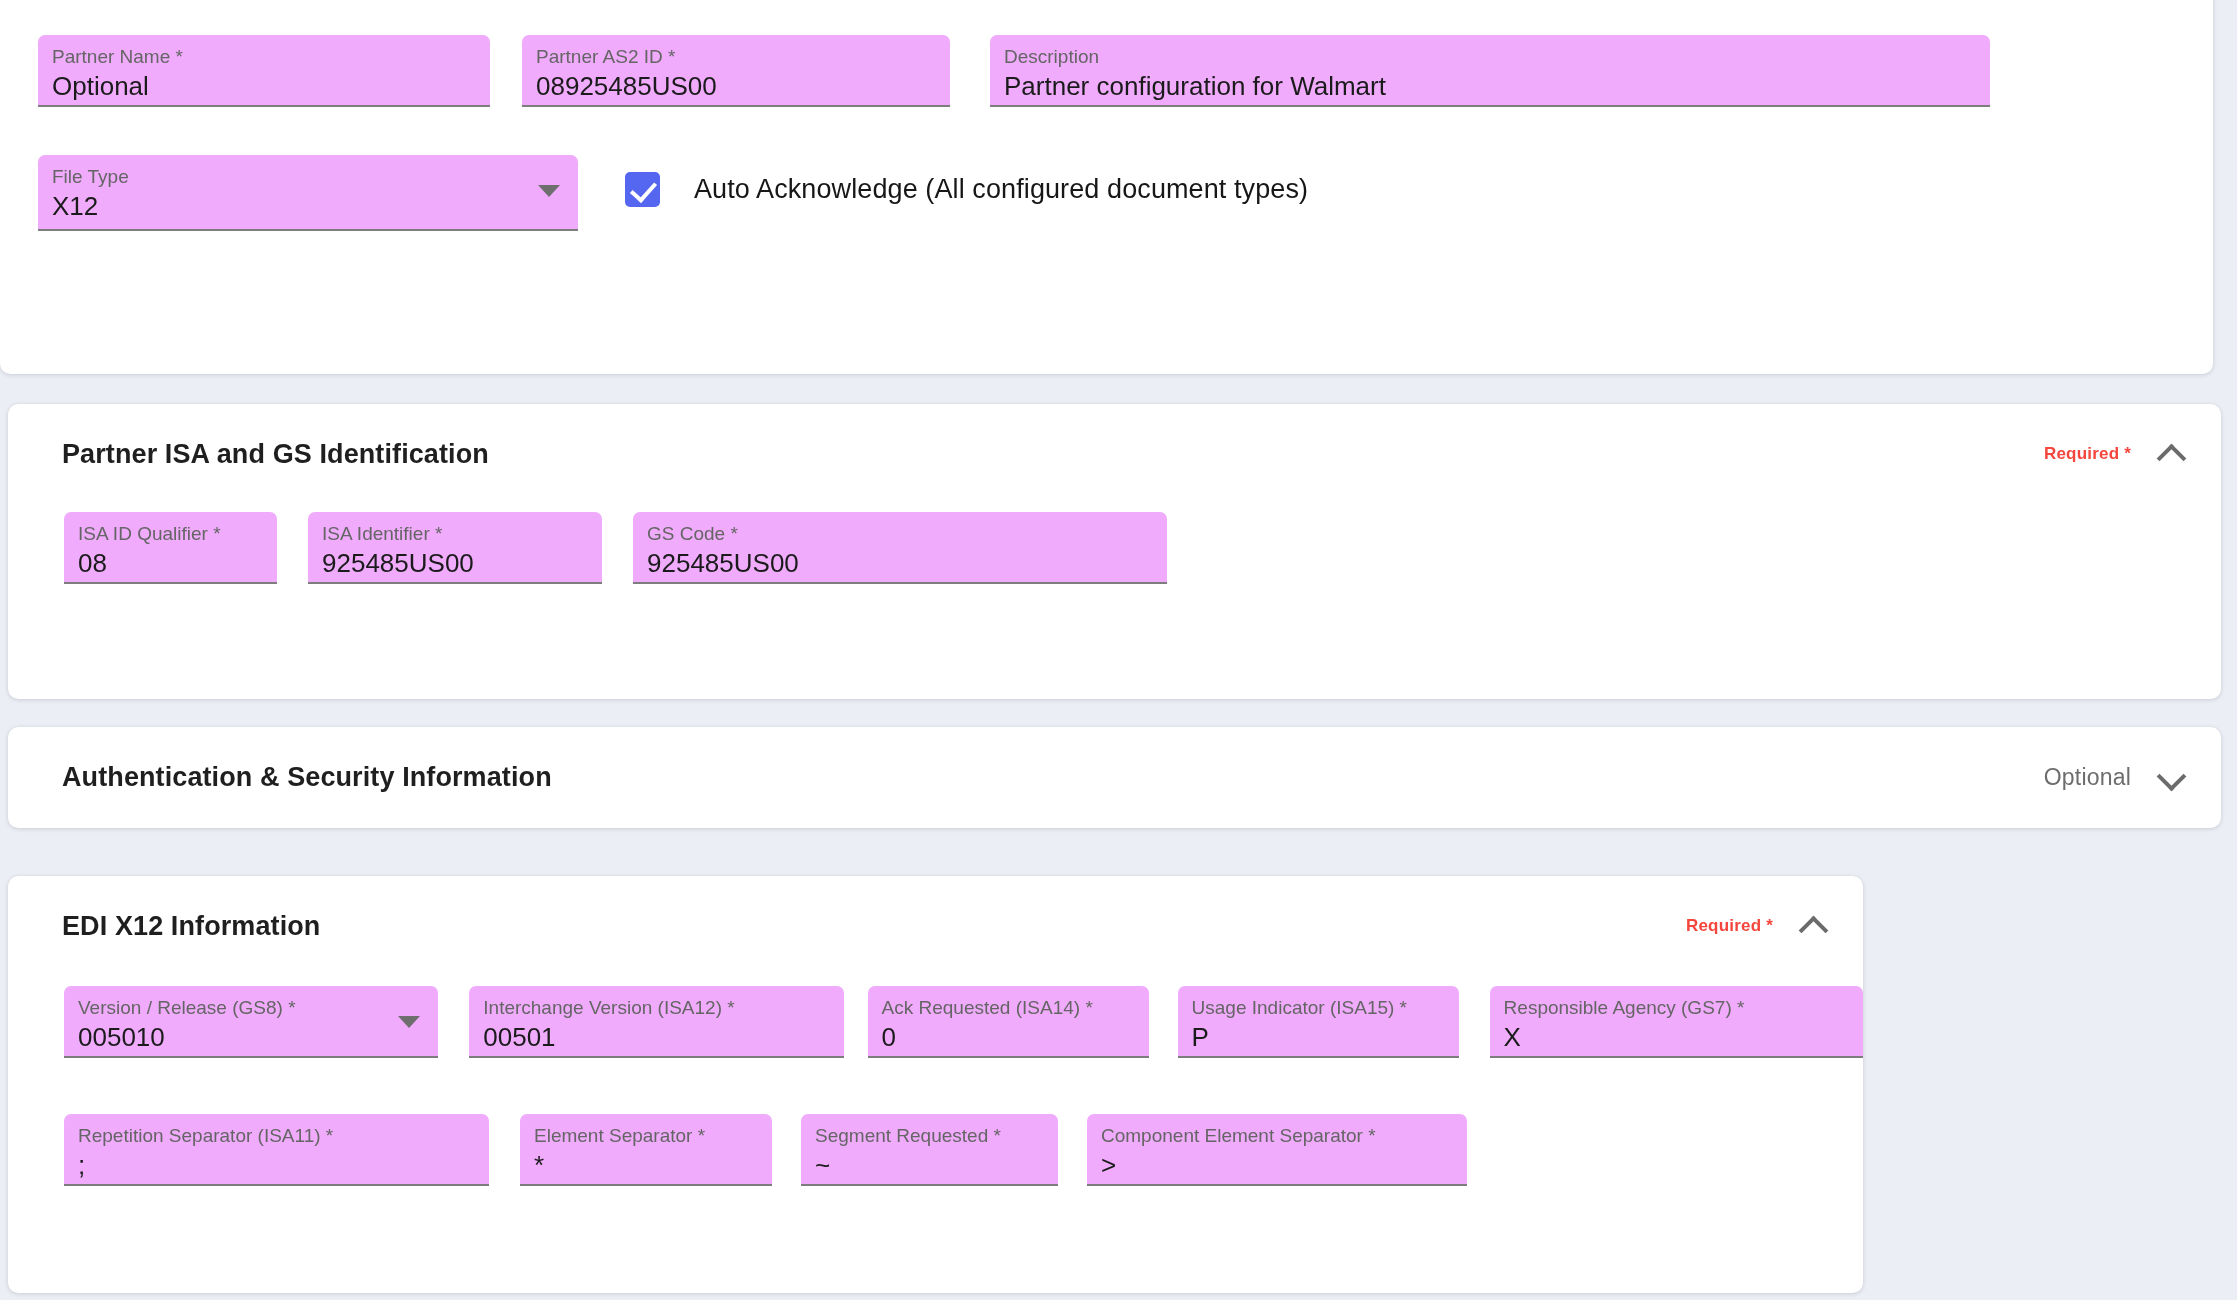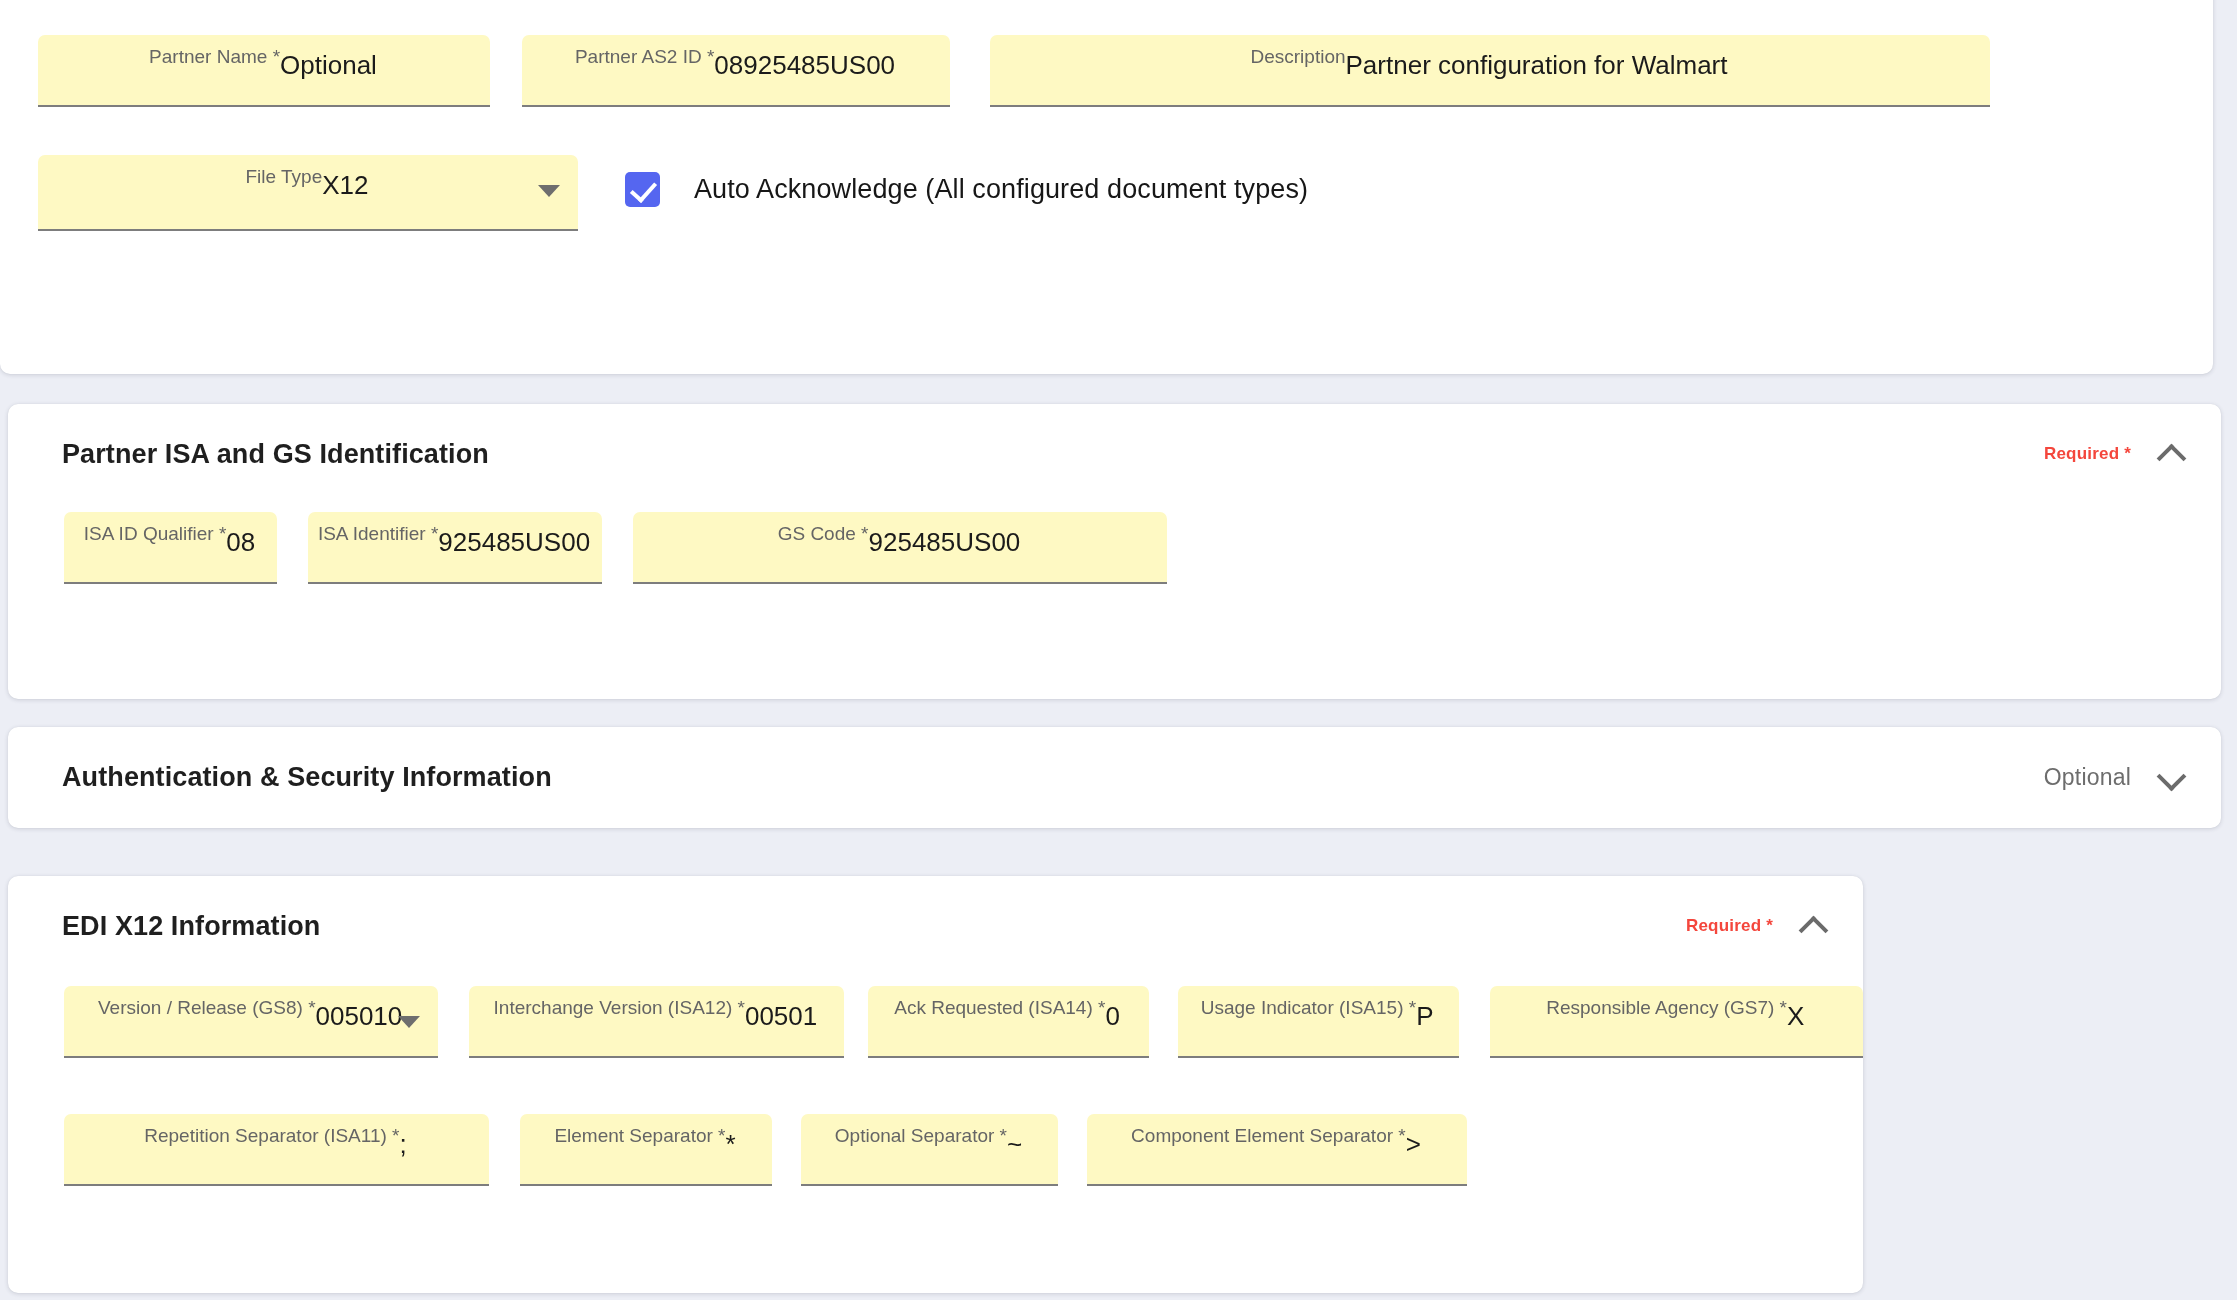--- a/index.html
+++ b/index.html
@@ -120,29 +120,29 @@
   .chev.down::before { transform: rotate(225deg); top: 3px; }
 
   
   .field-row {
     display: flex;
     align-items: flex-start;
     padding: 0 0 0 38px;
   }
 
   .field {
-    background: #fef9c3;
+    background: #f0abfc;
     border-radius: 7px 7px 0 0;
     border-bottom: 2px solid #7d7d7d;
     height: 72px;
     padding: 11px 16px 0 14px;
     position: relative;
     display: flex;
-    flex-direction: row;
-    justify-content: center;
+    flex-direction: column;
+    justify-content: flex-start;
   }
 
   .field .label {
     font-size: 19px;
     color: #656565;
     line-height: 21px;
     white-space: nowrap;
     font-family: "Liberation Sans", sans-serif;
   }
 
@@ -370,21 +370,21 @@
         <span class="label">Repetition Separator (ISA11) *</span>
         <span class="value sym">;</span>
       </div>
 
       <div class="field f-elem">
         <span class="label">Element Separator *</span>
         <span class="value sym">*</span>
       </div>
 
       <div class="field f-seg">
-        <span class="label">Optional Separator *</span>
+        <span class="label">Segment Requested *</span>
         <span class="value sym">~</span>
       </div>
 
       <div class="field f-comp">
         <span class="label">Component Element Separator *</span>
         <span class="value sym">&gt;</span>
       </div>
 
     </div>
   </div>

